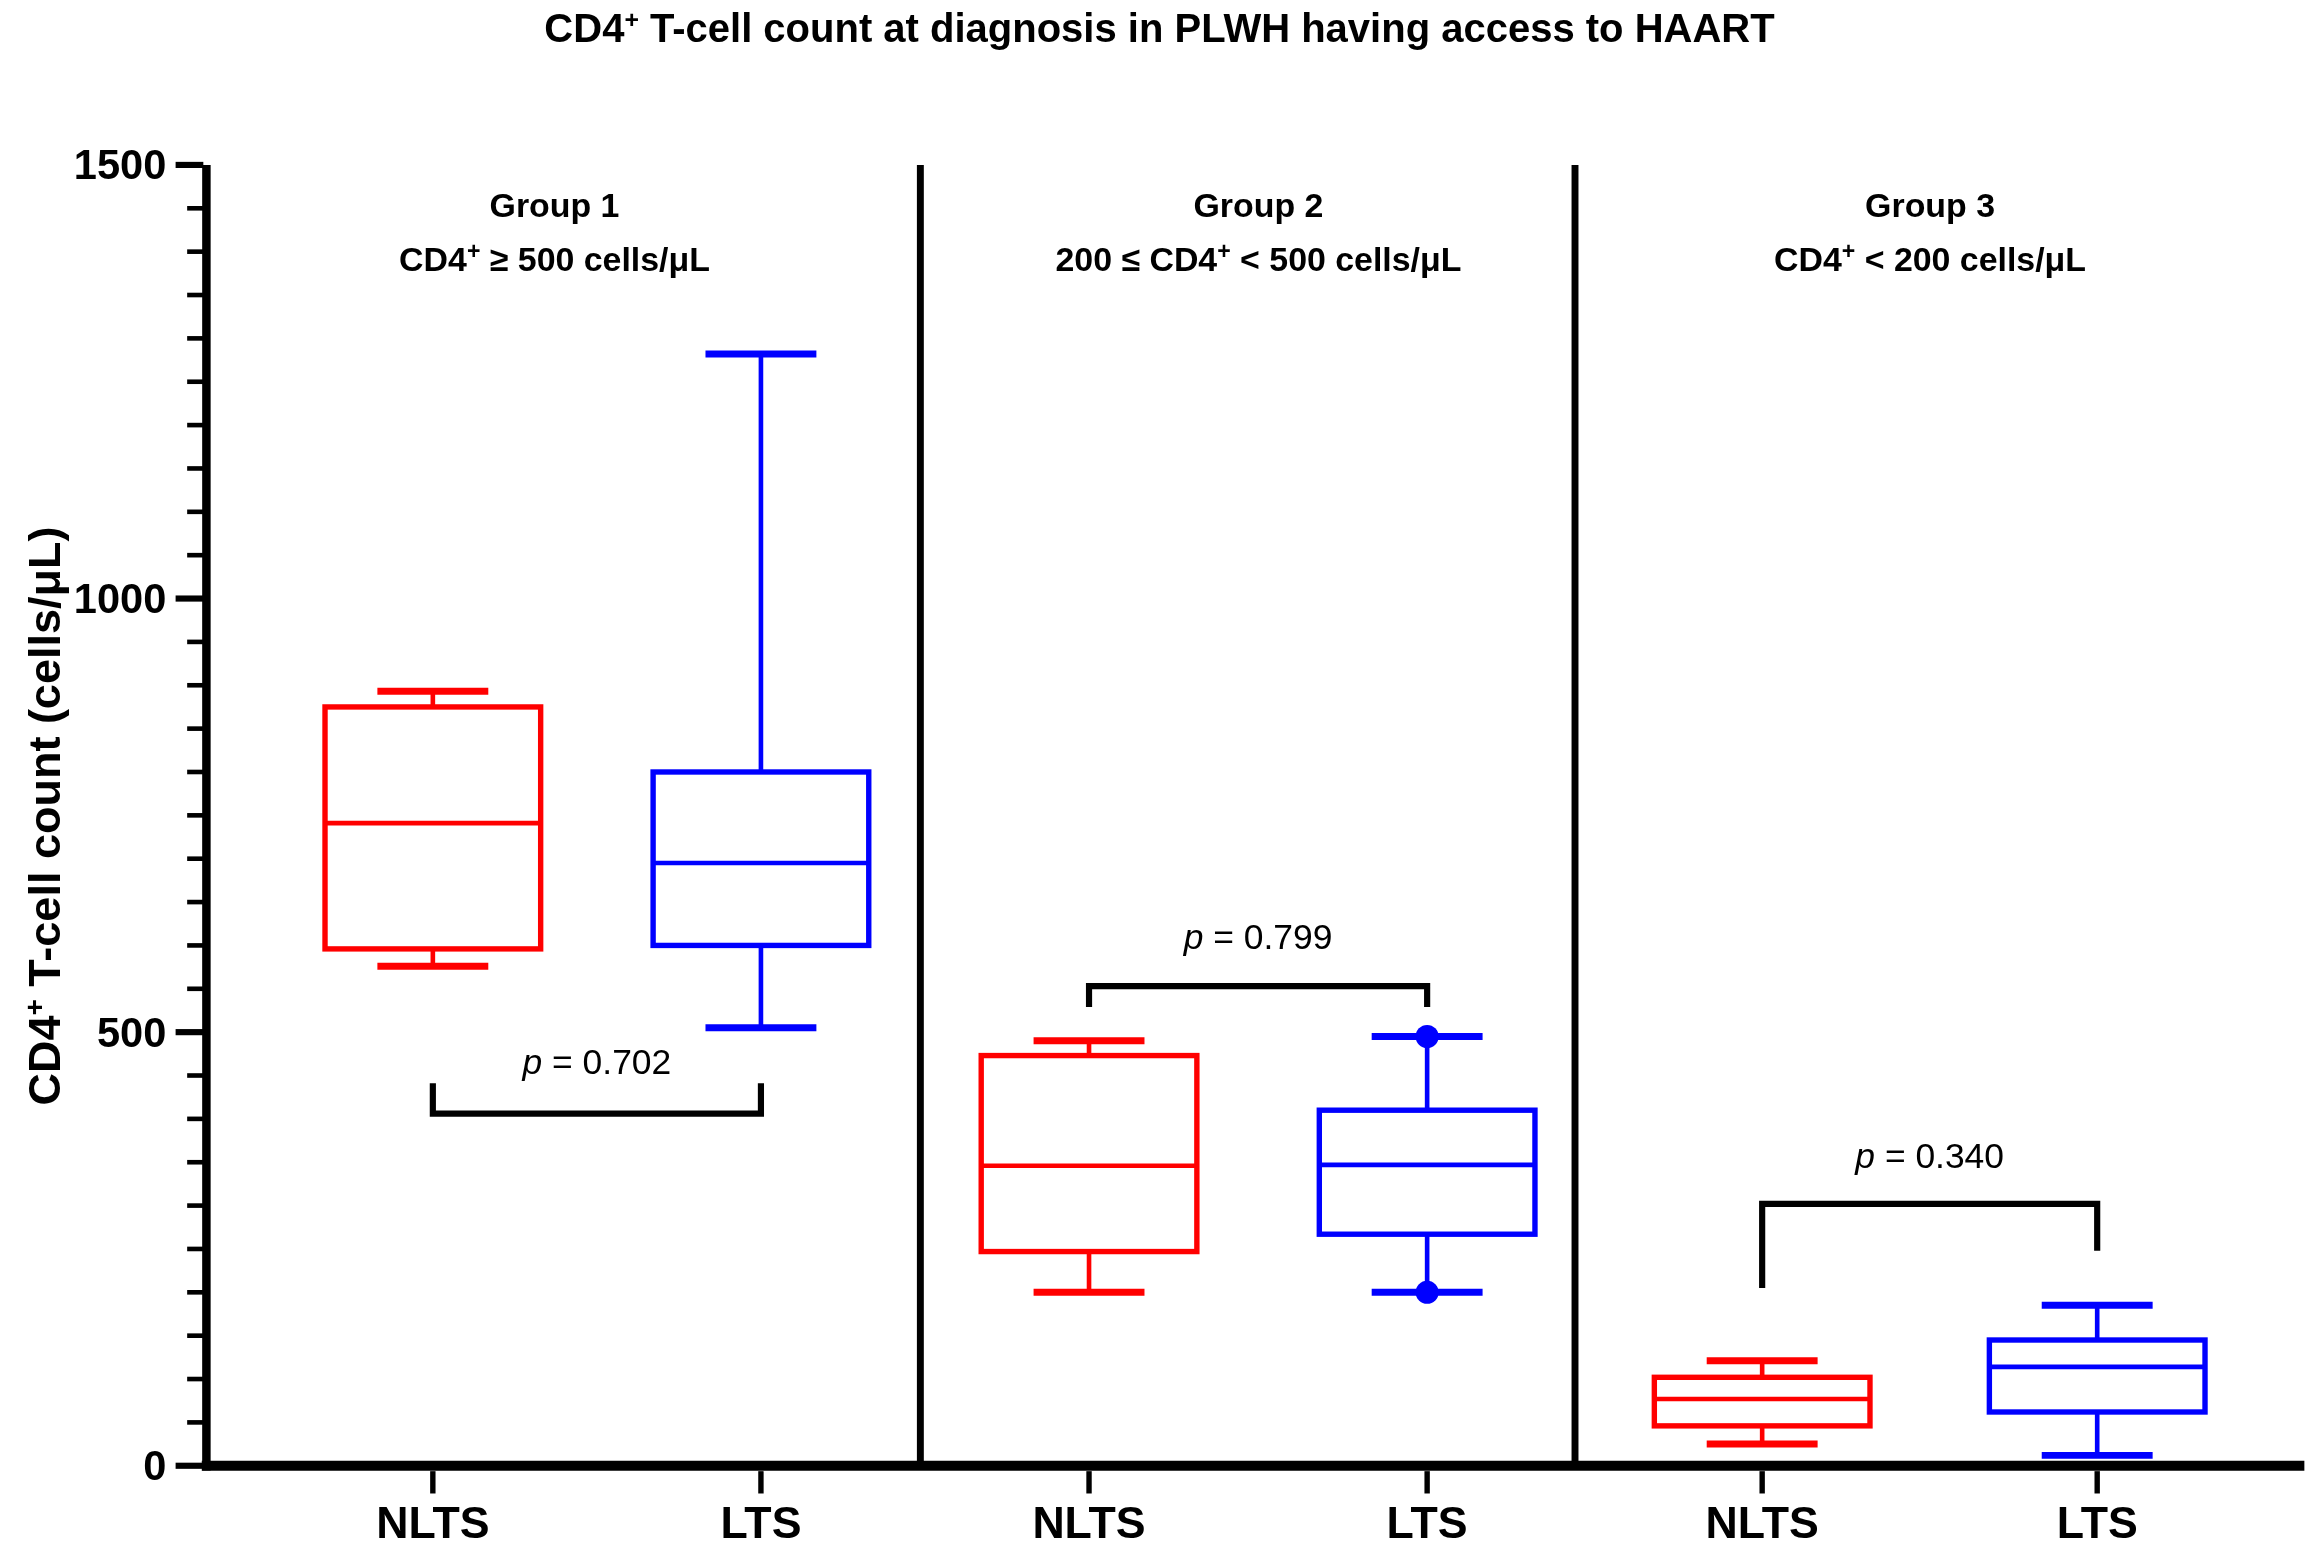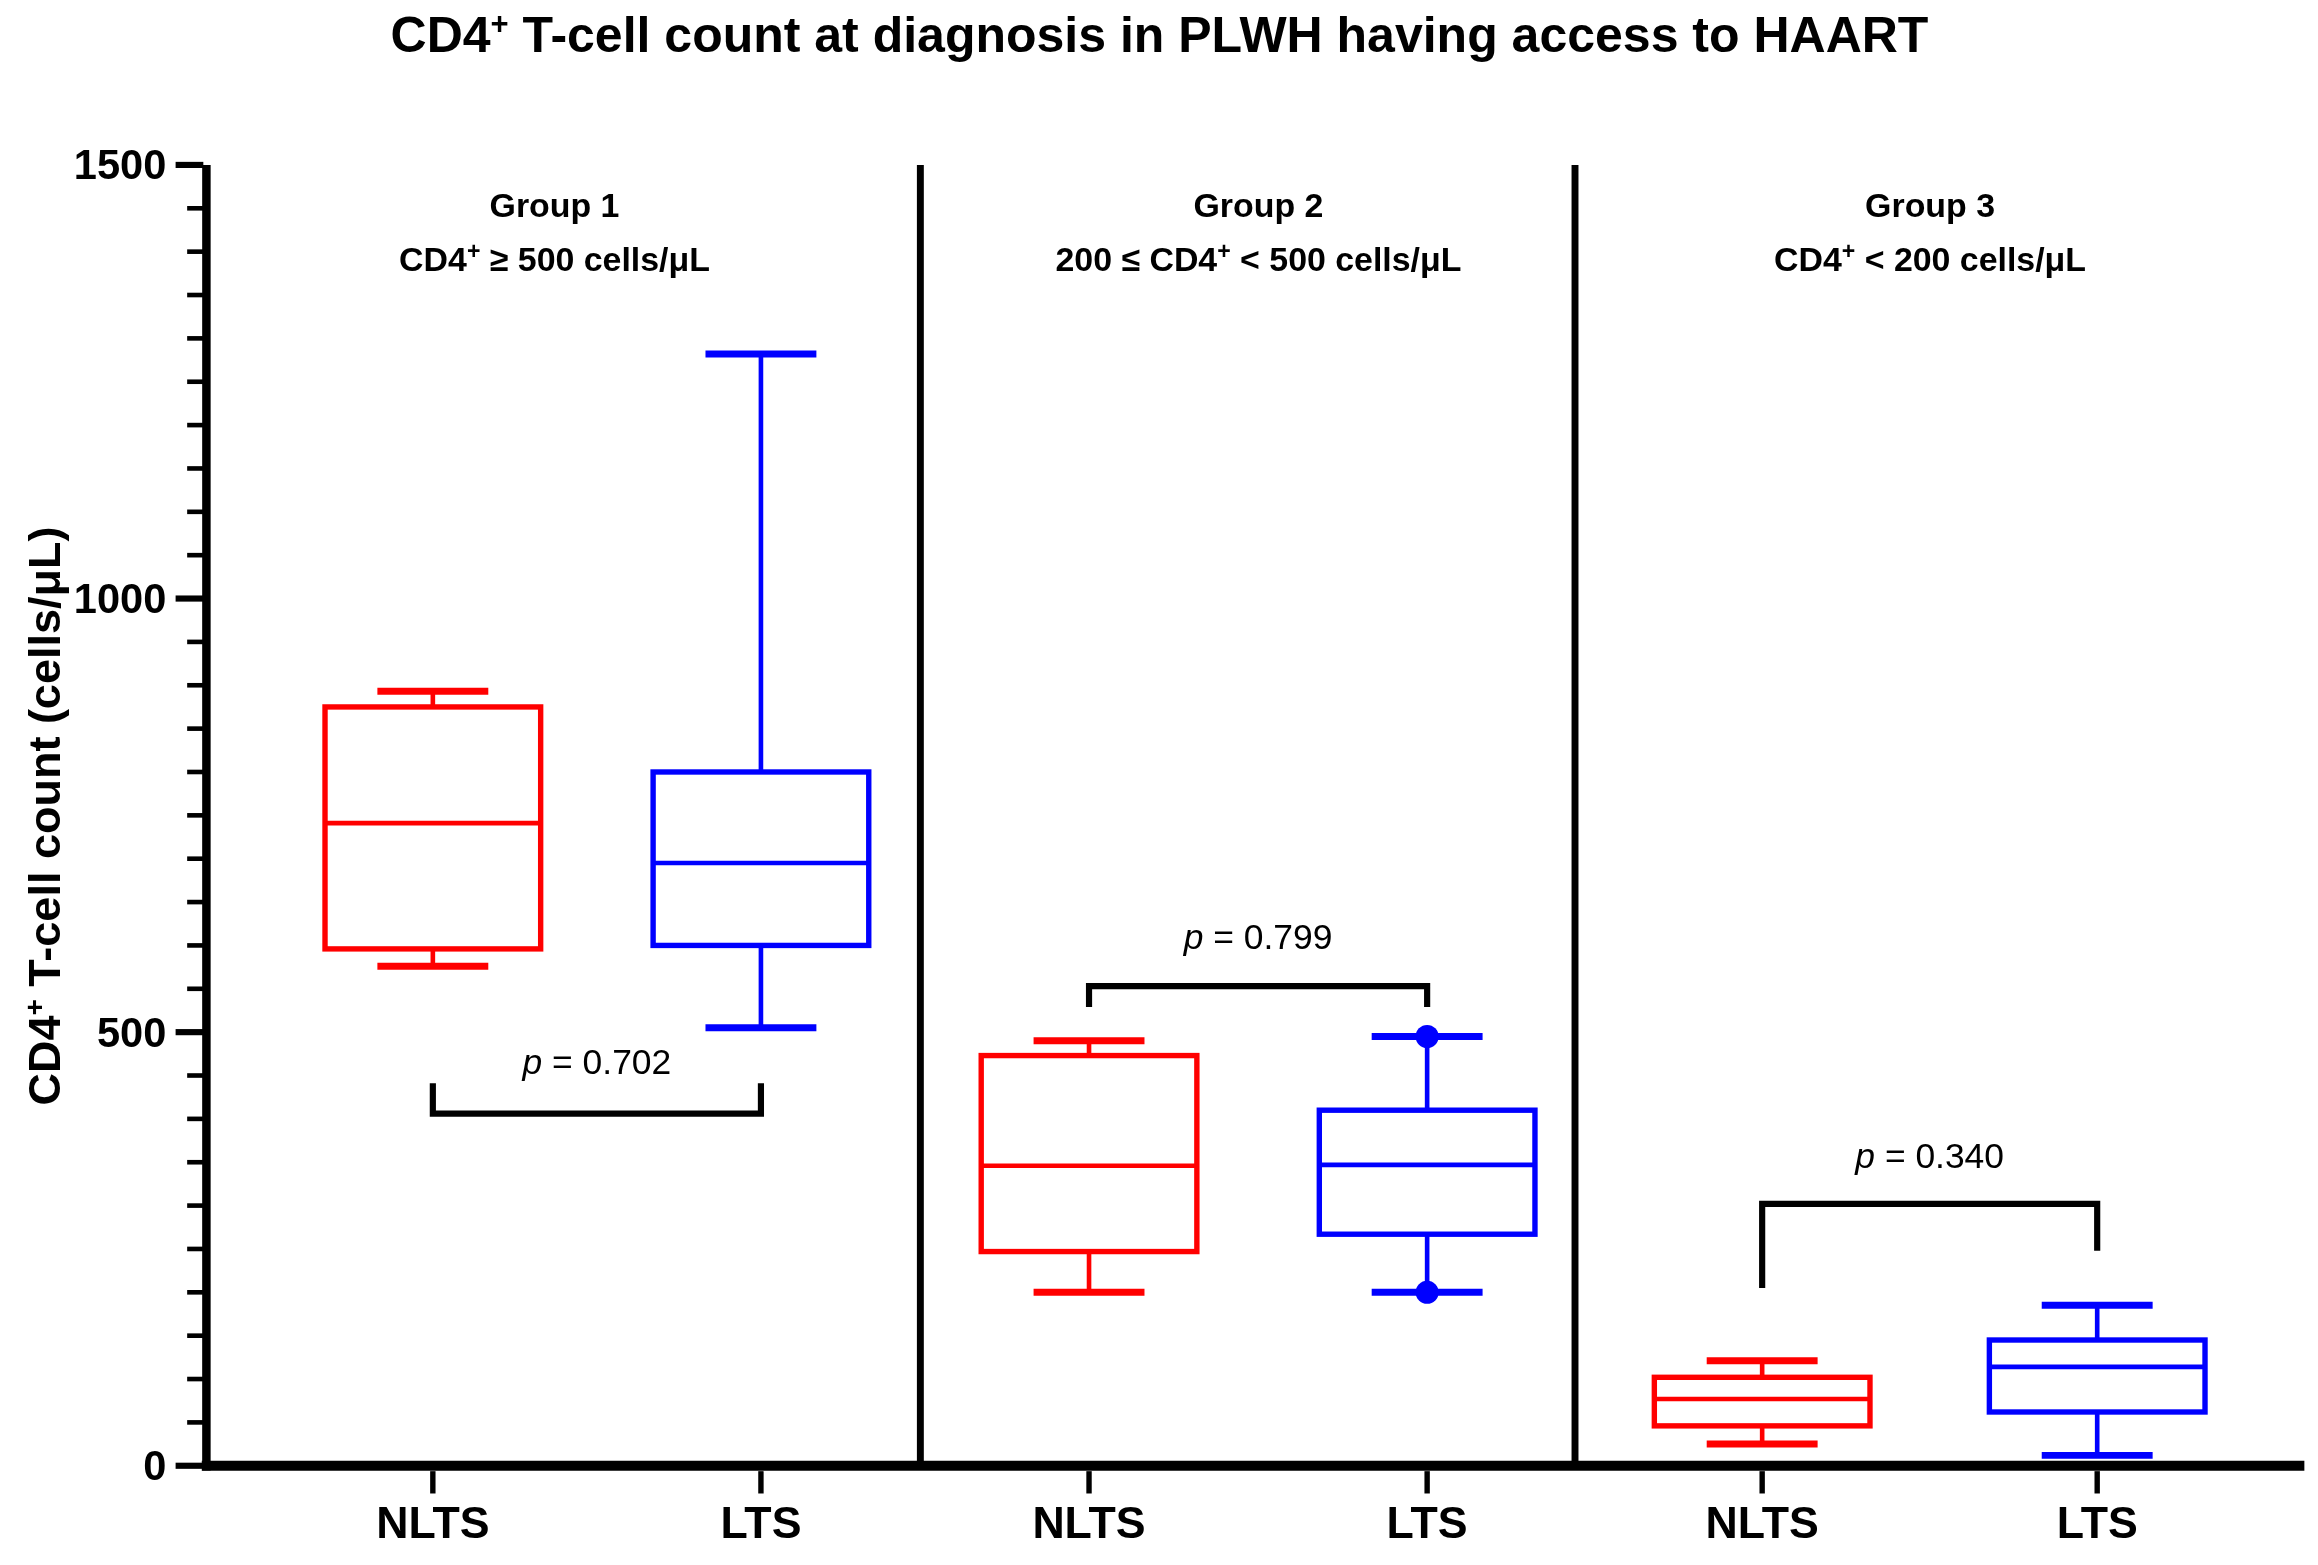--- a/index.html
+++ b/index.html
@@ -1,19 +1,19 @@
 <!DOCTYPE html>
 <html style="font-size:12.3px"><head>
 <meta charset="utf-8">
 <style>
   html,body{margin:0;padding:0;background:#ffffff;}
   .figure{position:relative;width:2319px;height:1566px;background:#ffffff;
           font-family:"Liberation Sans",sans-serif;overflow:hidden;}
   .title{position:absolute;top:6.2px;left:0;right:0;text-align:center;
-         font-size:50px;font-weight:bold;color:#000;}
+         font-size:40px;font-weight:bold;color:#000;}
   .title sup{font-size:62%;}
   .ylabel{position:absolute;top:816px;left:45px;transform:translate(-50%,-50%) rotate(-90deg);
           white-space:nowrap;font-size:45px;font-weight:bold;color:#000;}
   .ylabel sup{font-size:62%;}
   svg{position:absolute;left:0;top:0;}
 </style>
 </head>
 <body>
 
 <div class="figure">

